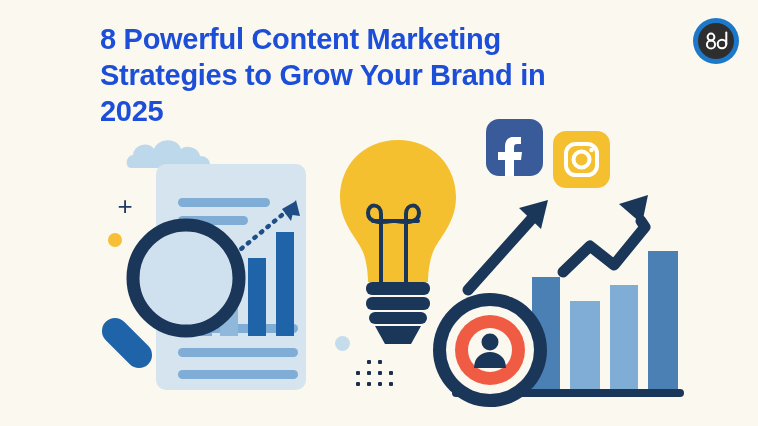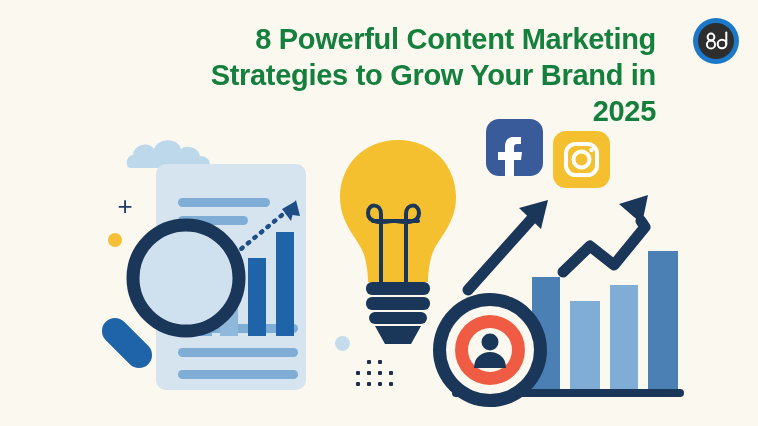--- a/index.html
+++ b/index.html
@@ -11,30 +11,30 @@
     position: relative;
     width: 758px;
     height: 426px;
     background: #fbf8ef;
     overflow: hidden;
     font-family: "Liberation Sans", sans-serif;
   }
   
   #title {
     position: absolute;
-    left: 108px;
+    left: 100px;
     top: 22px;
     width: 548px;
-    text-align: right;
+    text-align: left;
     font-family: "Liberation Sans", sans-serif;
     font-size: 29px;
     font-weight: bold;
     line-height: 1.24;
     letter-spacing: -0.3px;
-    color: #15803d;
+    color: #1d4ed8;
     white-space: pre-line;
   }
   
   #logo {
     position: absolute;
     left: 692px;
     top: 17px;
     width: 48px;
     height: 48px;
   }

